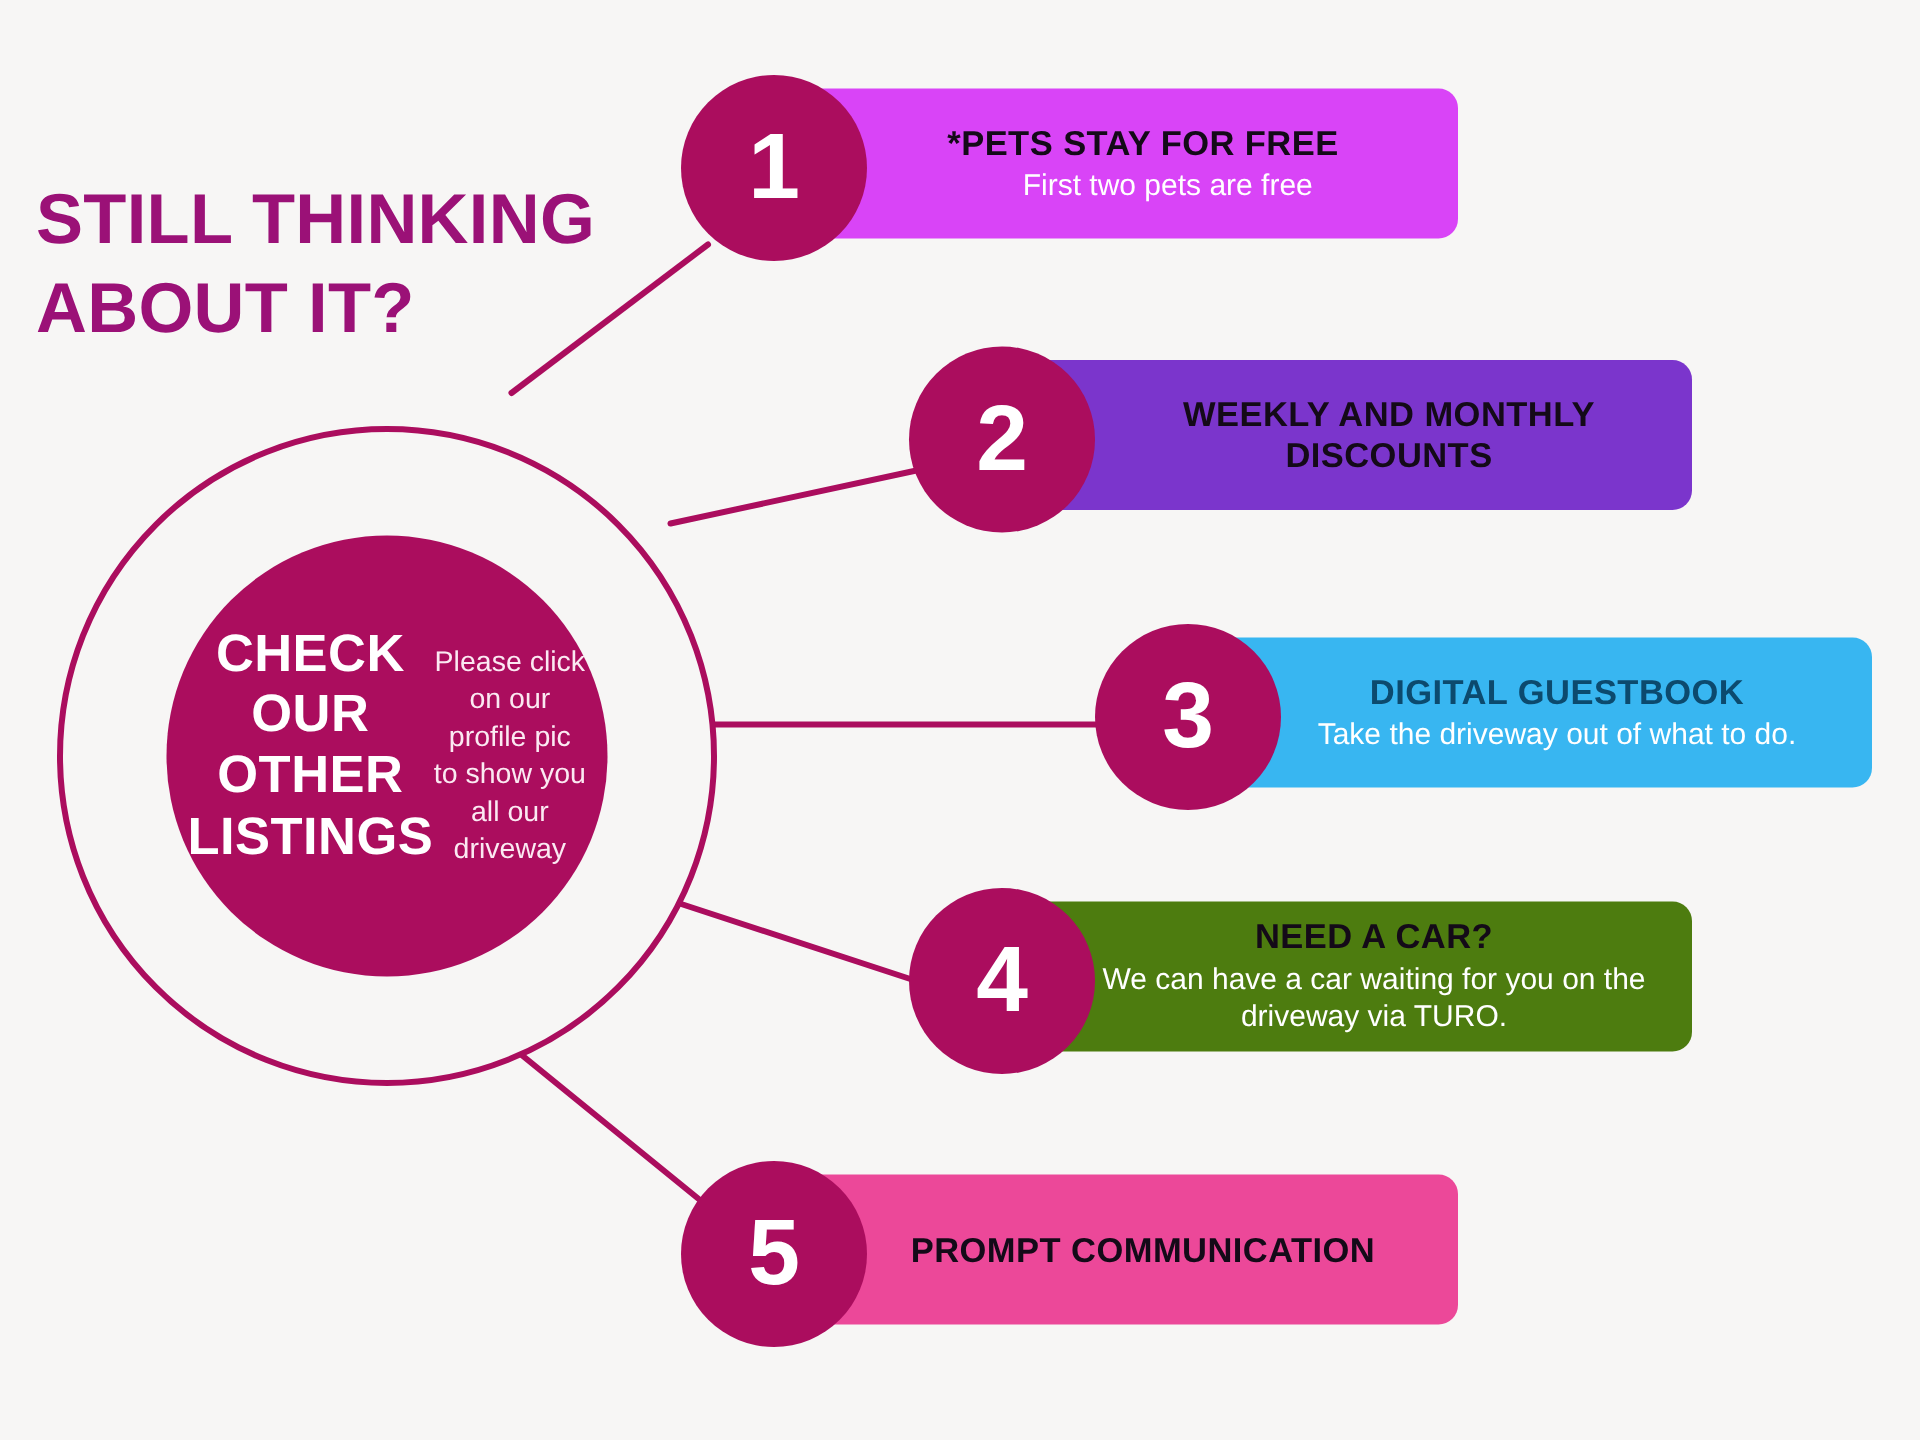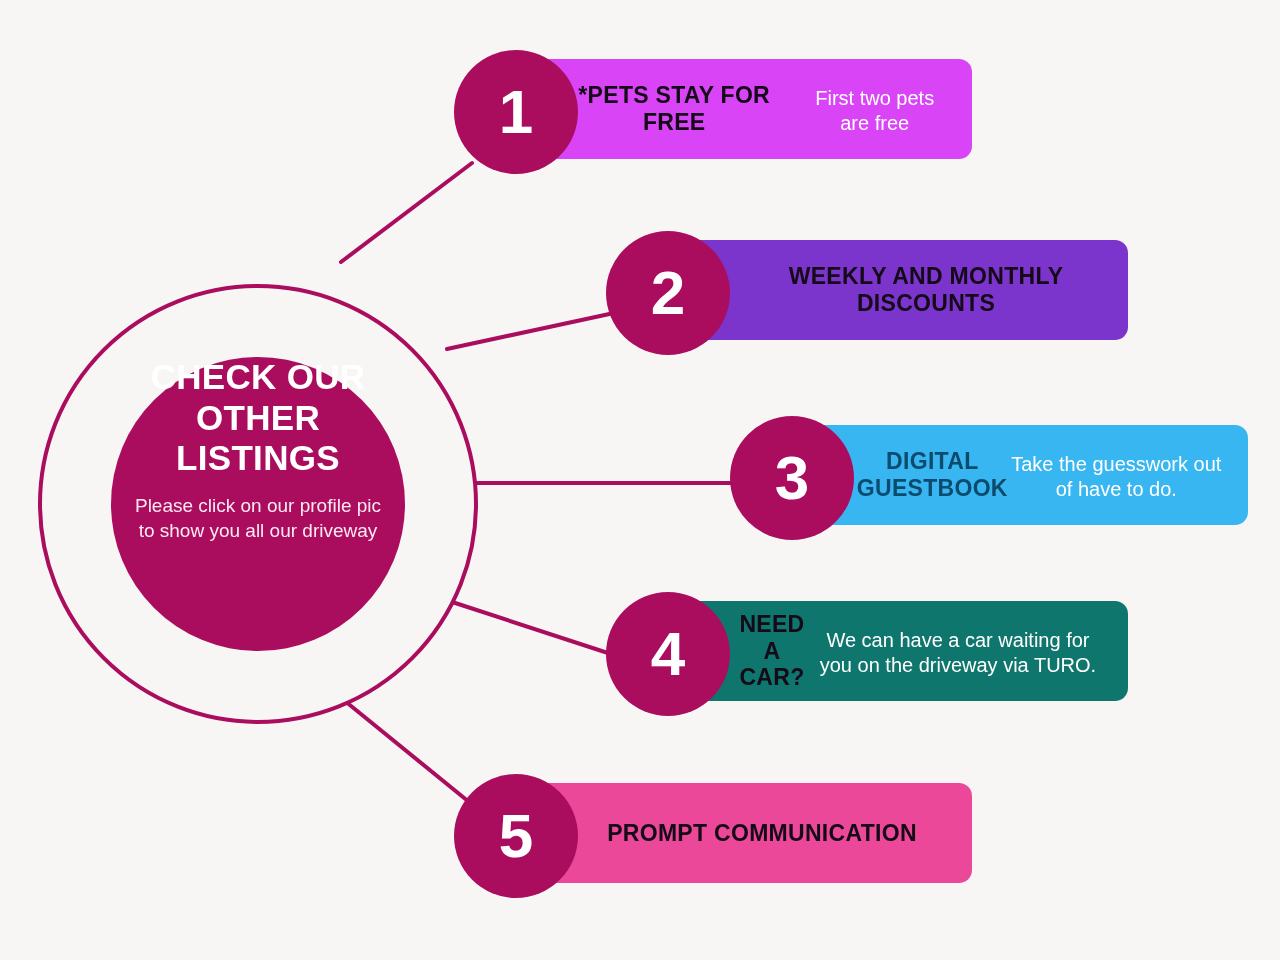--- a/index.html
+++ b/index.html
@@ -66,21 +66,21 @@
   }
   #hub-core {
     position: absolute;
     left: 73px;
     top: 73px;
     width: 294px;
     height: 294px;
     border-radius: 50%;
     background: #ab0d5e;
     display: flex;
-    flex-direction: column;
+    flex-direction: row;
     align-items: center;
     justify-content: flex-start;
     text-align: center;
     box-sizing: border-box;
     padding: 0 14px;
   }
   #hub-title {
     color: #ffffff;
     font-size: 35px;
     line-height: 1.16;
@@ -103,21 +103,21 @@
     height: 110px;
   }
   .item-bar {
     position: absolute;
     top: 0;
     left: 46px;
     right: 0;
     height: 100px;
     border-radius: 13px;
     display: flex;
-    flex-direction: row;
+    flex-direction: column;
     align-items: center;
     justify-content: center;
     text-align: center;
     box-sizing: border-box;
     padding: 4px 26px 4px 78px;
   }
   .item-title {
     color: #140a18;
     font-size: 23px;
     line-height: 1.17;
@@ -165,20 +165,24 @@
   <svg id="connectors" viewBox="0 0 1280 960" width="1280" height="960" aria-hidden="true">
     <g fill="none" stroke="#ab0d5e" stroke-width="4" stroke-linecap="round">
       <line x1="341" y1="262" x2="472" y2="163" stroke="#ab0d5e"></line>
       <line x1="447" y1="349" x2="614" y2="313" stroke="#ab0d5e"></line>
       <line x1="475" y1="483" x2="742" y2="483" stroke="#ab0d5e"></line>
       <line x1="446" y1="600" x2="614" y2="655" stroke="#ab0d5e"></line>
       <line x1="340" y1="697" x2="474" y2="806" stroke="#ab0d5e"></line>
     </g>
   </svg>
 
+  <h1 id="headline" style="color: rgb(155, 17, 119);">
+    <span>STILL THINKING</span>
+    <span class="l2">ABOUT IT?</span>
+  </h1>
 
   <div id="hub">
     <div id="hub-ring" style="border-color: rgb(171, 13, 94); background: rgb(247, 246, 245);"></div>
     <div id="hub-core" style="background: rgb(171, 13, 94);">
       <div id="hub-title">CHECK OUR OTHER LISTINGS</div>
       <div id="hub-sub">Please click on our profile pic to show you all our driveway</div>
     </div>
   </div>
 
   <div class="item" id="item-1">
@@ -193,27 +197,27 @@
     <div class="item-bar" style="background: rgb(123, 53, 204);">
       <div class="item-title" style="color: rgb(20, 10, 24); padding-left: 20px;">WEEKLY AND MONTHLY DISCOUNTS</div>
 
     </div>
     <div class="item-badge" style="background: rgb(171, 13, 94);">2</div>
   </div>
 
   <div class="item" id="item-3">
     <div class="item-bar" style="background: rgb(56, 182, 241);">
       <div class="item-title" style="color: #0c4a6e;">DIGITAL GUESTBOOK</div>
-      <div class="item-sub" style="color: rgb(255, 255, 255);">Take the guesswork out of have to do.</div>
+      <div class="item-sub" style="color: rgb(255, 255, 255);">Take the driveway out of what to do.</div>
     </div>
     <div class="item-badge" style="background: rgb(171, 13, 94);">3</div>
   </div>
 
   <div class="item" id="item-4">
-    <div class="item-bar" style="background: #0f766e;">
+    <div class="item-bar" style="background: #4d7c0f;">
       <div class="item-title" style="color: rgb(20, 10, 24);">NEED A CAR?</div>
       <div class="item-sub" style="color: rgb(255, 255, 255);">We can have a car waiting for you on the driveway via TURO.</div>
     </div>
     <div class="item-badge" style="background: rgb(171, 13, 94);">4</div>
   </div>
 
   <div class="item" id="item-5">
     <div class="item-bar" style="background: #ec4899;">
       <div class="item-title" style="color: rgb(20, 10, 24);">PROMPT COMMUNICATION</div>
 

